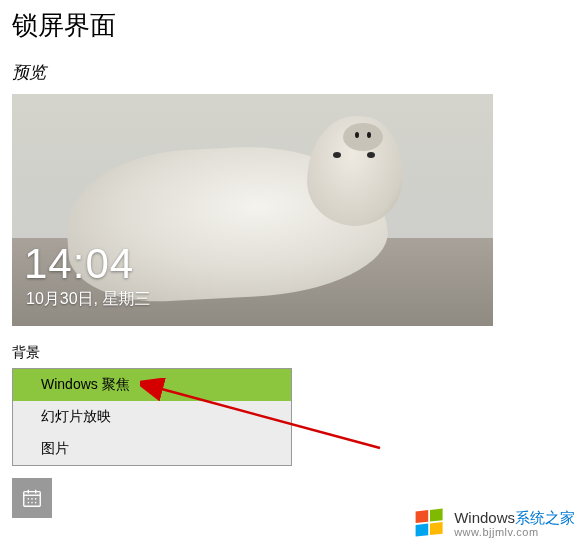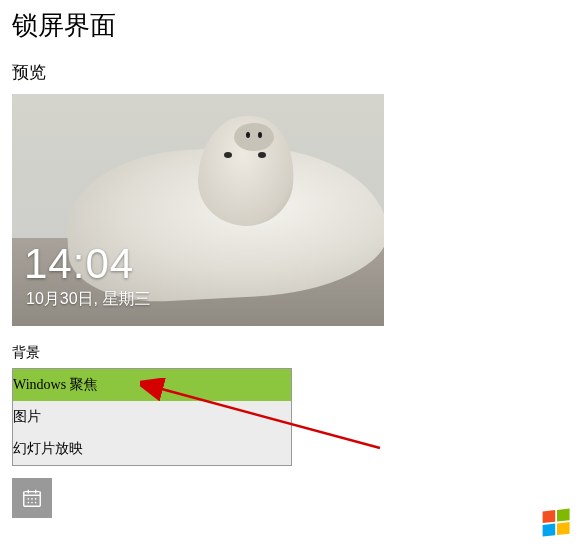--- a/index.html
+++ b/index.html
@@ -18,24 +18,25 @@
     .page-title {
       font-size: 26px;
       font-weight: 400;
       color: #000;
       padding: 8px 12px 12px 12px;
     }
     .section-label {
       font-size: 17px;
       color: #000;
       padding: 6px 12px 10px 12px;
+      font-style: italic;
     }
     .preview-container {
       margin: 0 12px;
-      width: 372px;
+      width: 481px;
       height: 232px;
       position: relative;
       overflow: hidden;
       background: #b8b8b0;
     }
     .preview-scene {
       position: absolute;
       inset: 0;
     }
     .sky {
@@ -124,25 +125,24 @@
       color: #000;
       padding: 18px 12px 4px 12px;
     }
     .dropdown {
       margin: 2px 12px 0 12px;
       width: 280px;
       border: 1px solid #999;
       background: #f2f2f2;
     }
     .dropdown-option {
-      padding: 7px 0;
+      padding: 7px 28px;
       font-size: 14px;
       color: #000;
       cursor: pointer;
-      font-family: Liberation Serif, serif;
     }
     .dropdown-option.selected {
       background: #8cc63f;
       color: #000;
     }
     .dropdown-option:not(.selected) {
       background: #ececec;
     }
     .calendar-btn {
       margin: 12px 0 0 12px;
@@ -213,22 +213,22 @@
     <div class="seal-nostril r"></div>
   </div>
   <div class="preview-time">14:04</div>
   <div class="preview-date">10月30日, 星期三</div>
 </div>
 
 <div class="bg-label">背景</div>
 
 <div class="dropdown">
   <div class="dropdown-option selected">Windows 聚焦</div>
+  <div class="dropdown-option">幻灯片放映</div>
   <div class="dropdown-option">图片</div>
-  <div class="dropdown-option">幻灯片放映</div>
 </div>
 
 <div class="calendar-btn">
   <svg viewBox="0 0 24 24">
     <rect x="3" y="5" width="18" height="16" rx="1" fill="none" stroke="#fff" stroke-width="1.5"></rect>
     <line x1="3" y1="9" x2="21" y2="9" stroke="#fff" stroke-width="1.5"></line>
     <line x1="8" y1="3" x2="8" y2="7" stroke="#fff" stroke-width="1.5"></line>
     <line x1="16" y1="3" x2="16" y2="7" stroke="#fff" stroke-width="1.5"></line>
     <circle cx="8" cy="13" r="0.9" fill="#fff"></circle>
     <circle cx="12" cy="13" r="0.9" fill="#fff"></circle>
@@ -250,13 +250,19 @@
 
 <div class="watermark">
   <svg class="win-logo" viewBox="0 0 40 40">
     <g transform="translate(4,6) skewY(-6)">
       <rect x="0" y="0" width="14" height="13" fill="#f25022"></rect>
       <rect x="16" y="0" width="14" height="13" fill="#7fba00"></rect>
       <rect x="0" y="15" width="14" height="13" fill="#00a4ef"></rect>
       <rect x="16" y="15" width="14" height="13" fill="#ffb900"></rect>
     </g>
   </svg>
+  <div class="wm-text">
+    <div class="wm-main">
+      <span>Windows</span><span class="cn">系统之家</span>
+    </div>
+    <div class="wm-url">www.bjjmlv.com</div>
+  </div>
 </div>
 
 </body></html>

